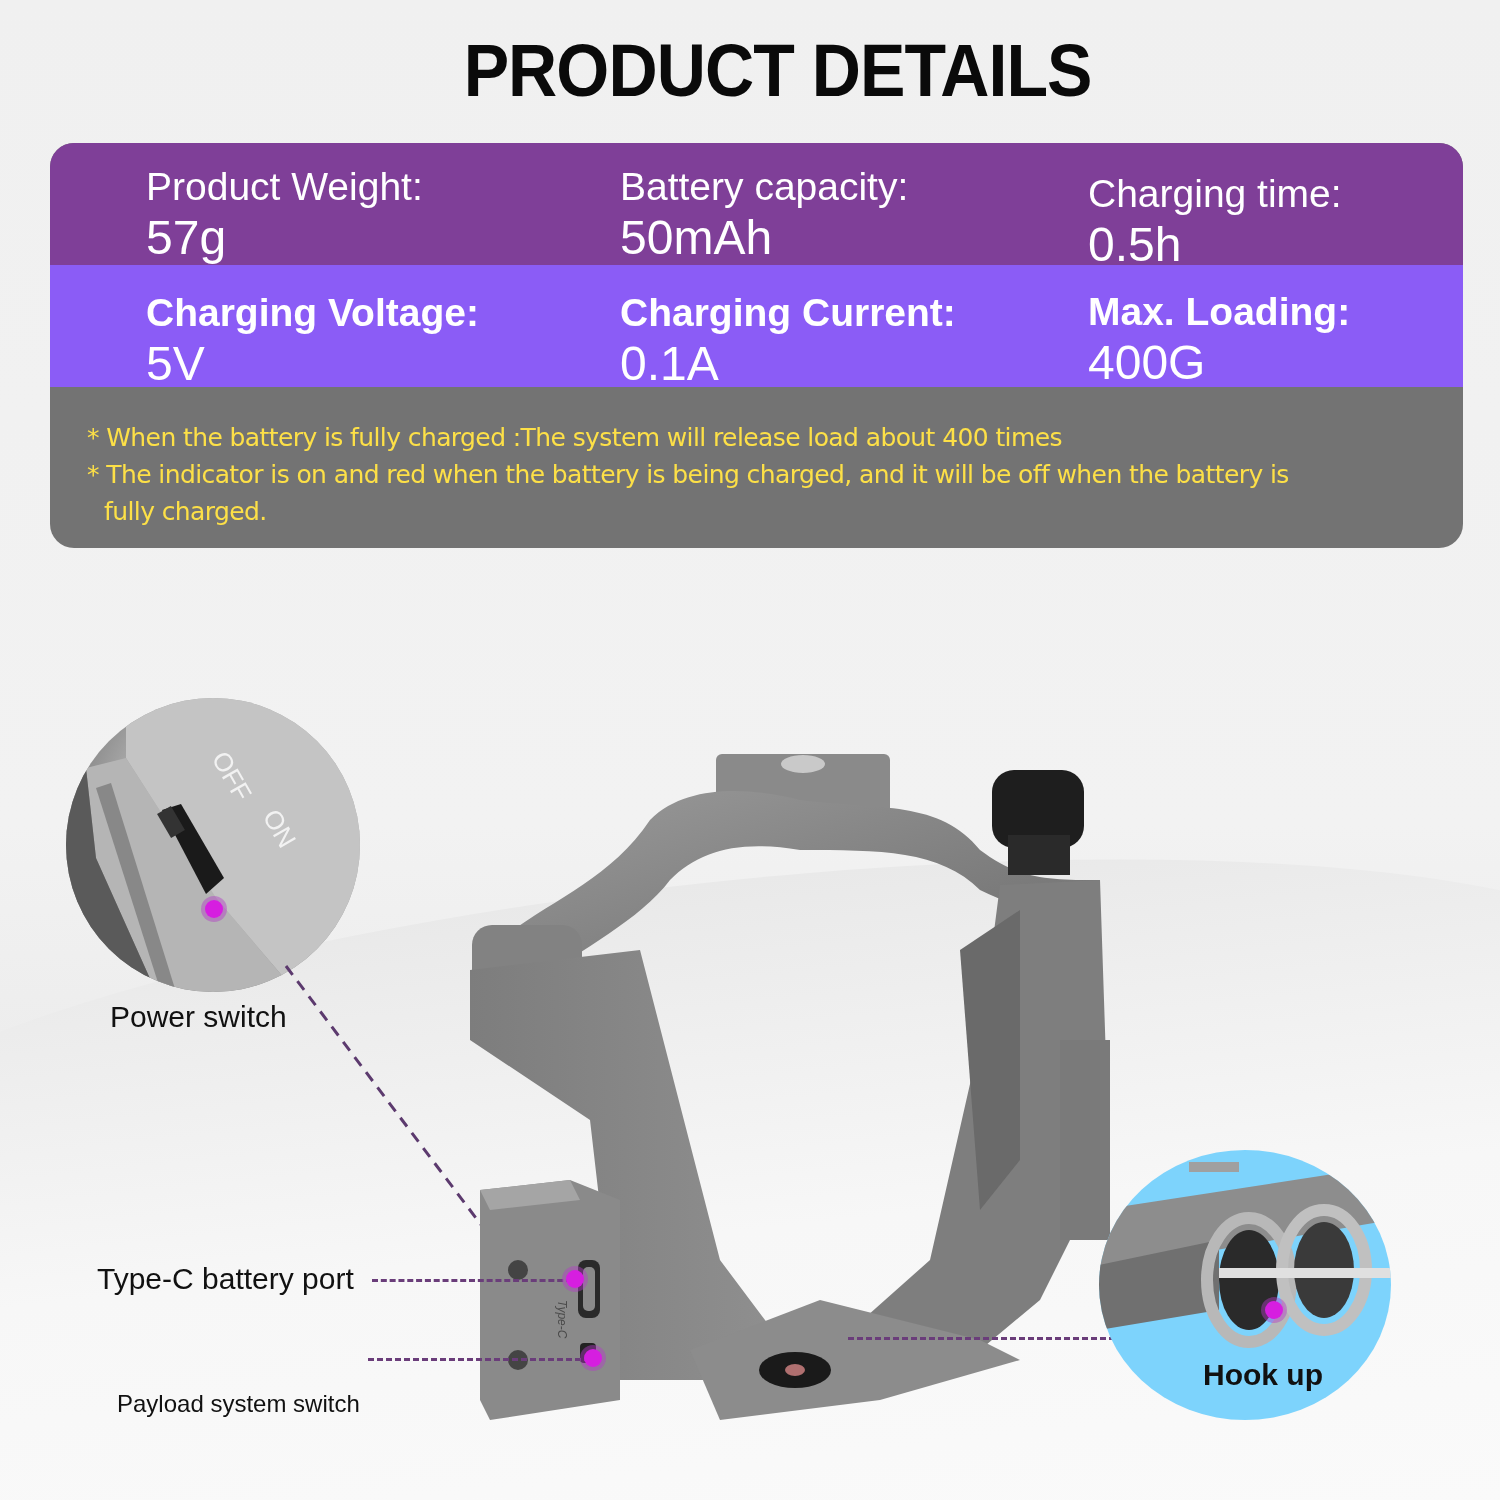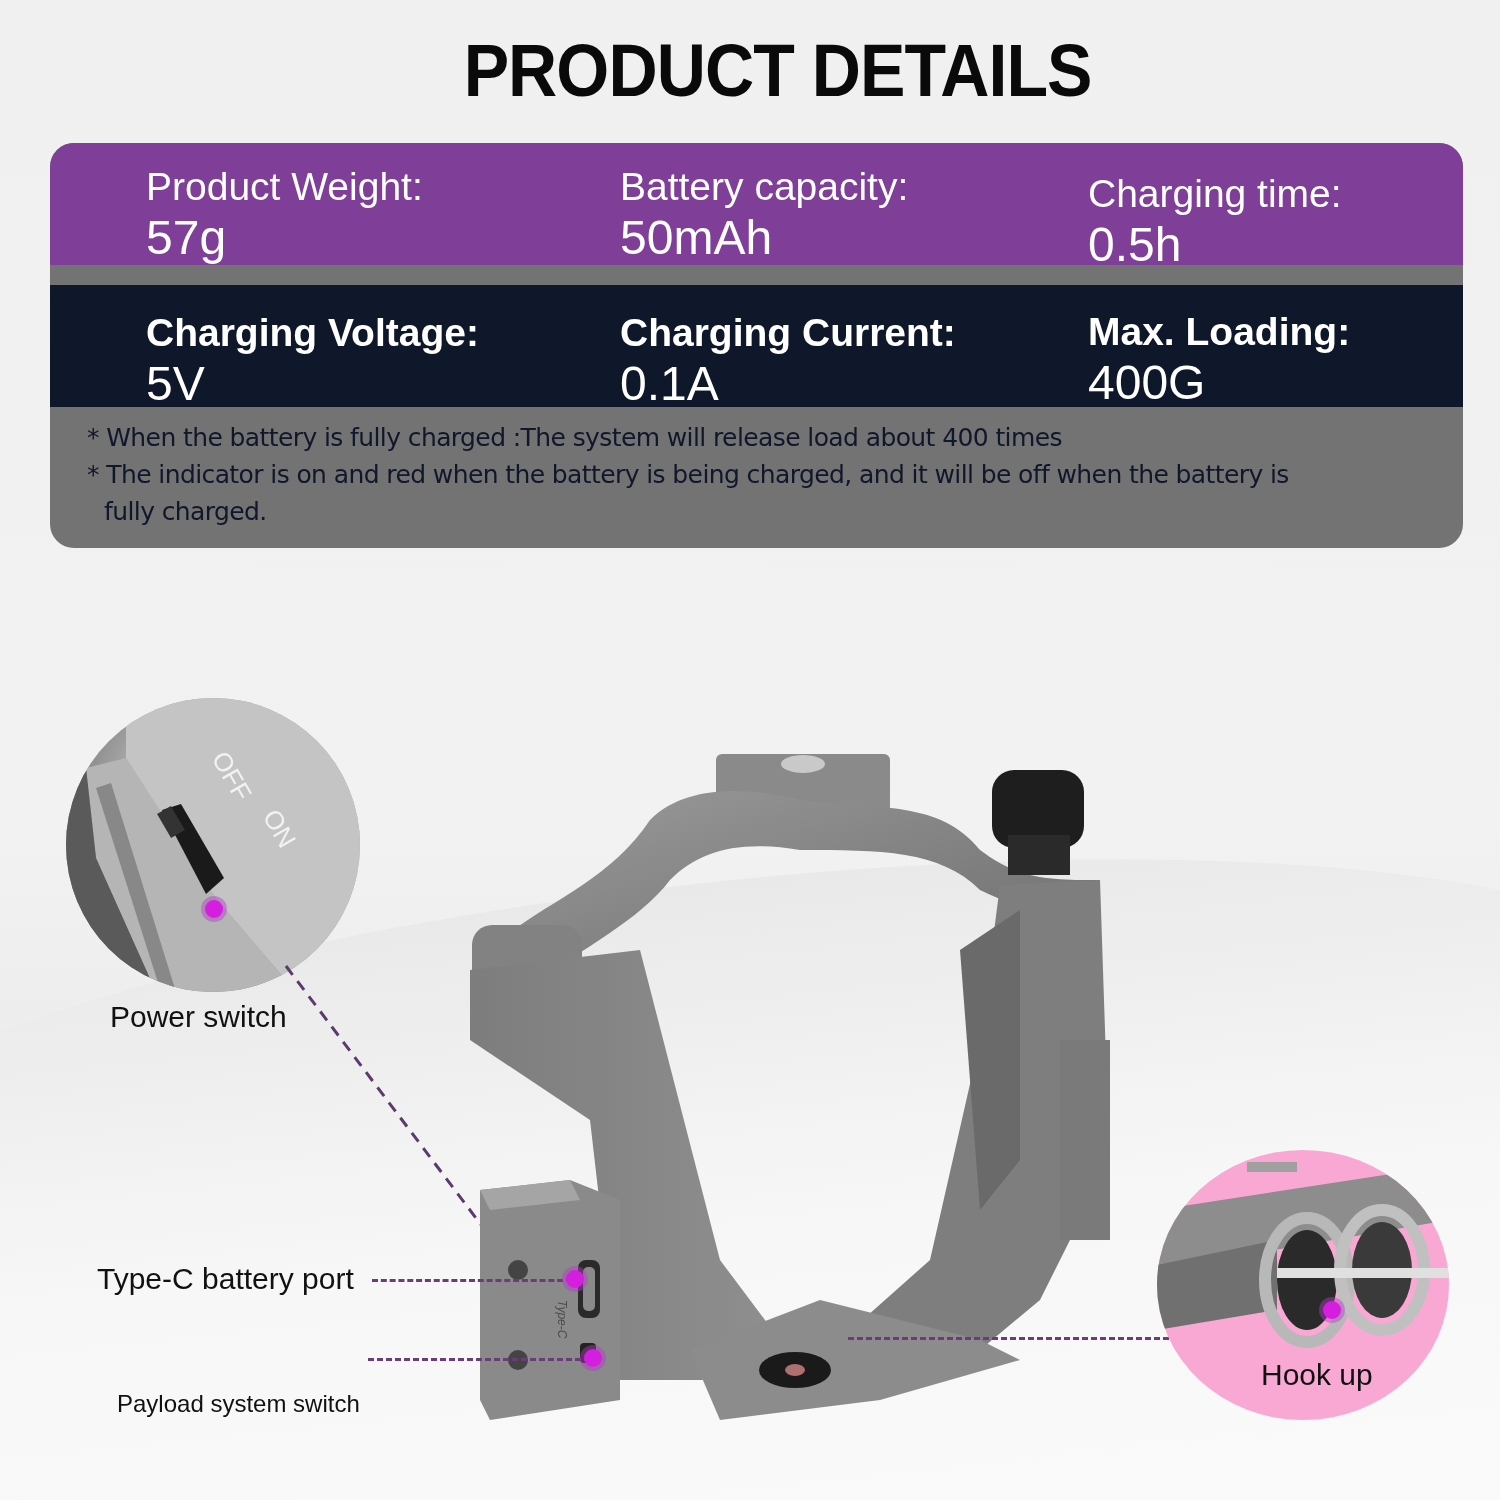--- a/index.html
+++ b/index.html
@@ -21,41 +21,41 @@
     font-family:"Liberation Sans", sans-serif; font-weight:bold;
     font-size:74px; letter-spacing:-1px; color:#0a0a0a;
     transform: scaleX(0.92); padding-left:60px;
   }
   .spec-panel {
     position:absolute; left:50px; top:143px; width:1413px; height:405px;
     border-radius:24px; overflow:hidden; background:#737373;
   }
   .spec-row { position:absolute; left:0; width:100%; display:flex; }
   .row-purple { top:0; height:122px; background:#7f3f98;padding-left:21px; }
-  .row-black { top:122px; height:122px; background:#0f172a;margin-top:20px; }
+  .row-black { top:122px; height:122px; background:#8b5cf6; }
   .spec-cell { position:absolute; color:#fff; line-height:1.15; }
   .spec-label { display:block; font-size:39px; }
   .row-black .spec-label { font-weight:bold; }
   .spec-value { display:block; font-size:48px; }
   .notes {
     position:absolute; left:0; top:244px; width:100%; height:161px;
-    color:#0f172a; font-family:"DejaVu Sans", sans-serif; font-size:25px;
+    color:#fde047; font-family:"DejaVu Sans", sans-serif; font-size:25px;
     padding:32px 24px 0 37px; line-height:37px; letter-spacing:-0.6px;
   }
   .note-line { display:block; }
   .note-indent { display:block; padding-left:17px; }
 
   
   .callout-circle {
     position:absolute; border-radius:50%; overflow:hidden;
   }
   .power-circle { left:66px; top:698px; width:294px; height:294px;
     background: radial-gradient(circle at 60% 40%, #c9c9c9 0%, #a8a8a8 50%, #6e6e6e 85%, #3a3a3a 100%); }
-  .hook-circle { left:1157px; top:1150px; width:292px; height:270px;
-    background:#f9a8d4; }
+  .hook-circle { left:1099px; top:1150px; width:292px; height:270px;
+    background:#7dd3fc;font-weight:bold; }
   .dot {
     position:absolute; width:18px; height:18px; border-radius:50%;
     background:#d61ee0; box-shadow:0 0 0 4px rgba(180,60,200,0.45);
   }
   .callout-label { position:absolute; font-size:30px; color:#111; white-space:nowrap; }
   .dash-line { position:absolute; border-top:3px dashed #6a3d7a; height:0; }
 
   
   .product { position:absolute; left:460px; top:740px; width:660px; height:680px; }
 </style>

